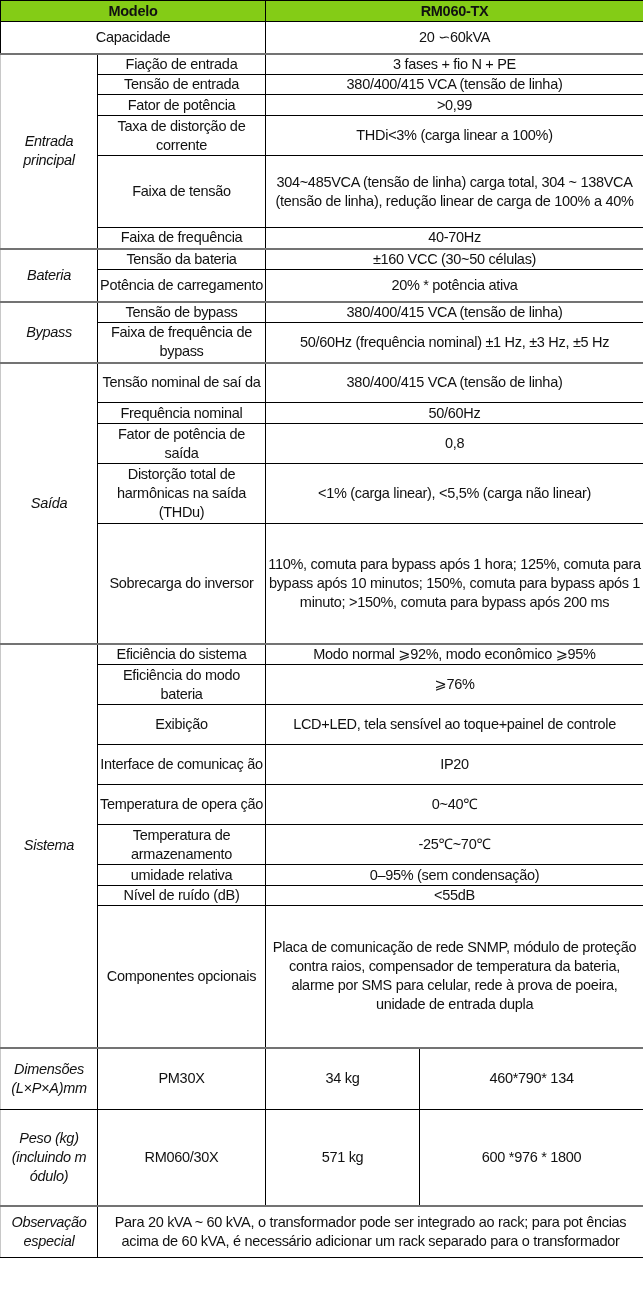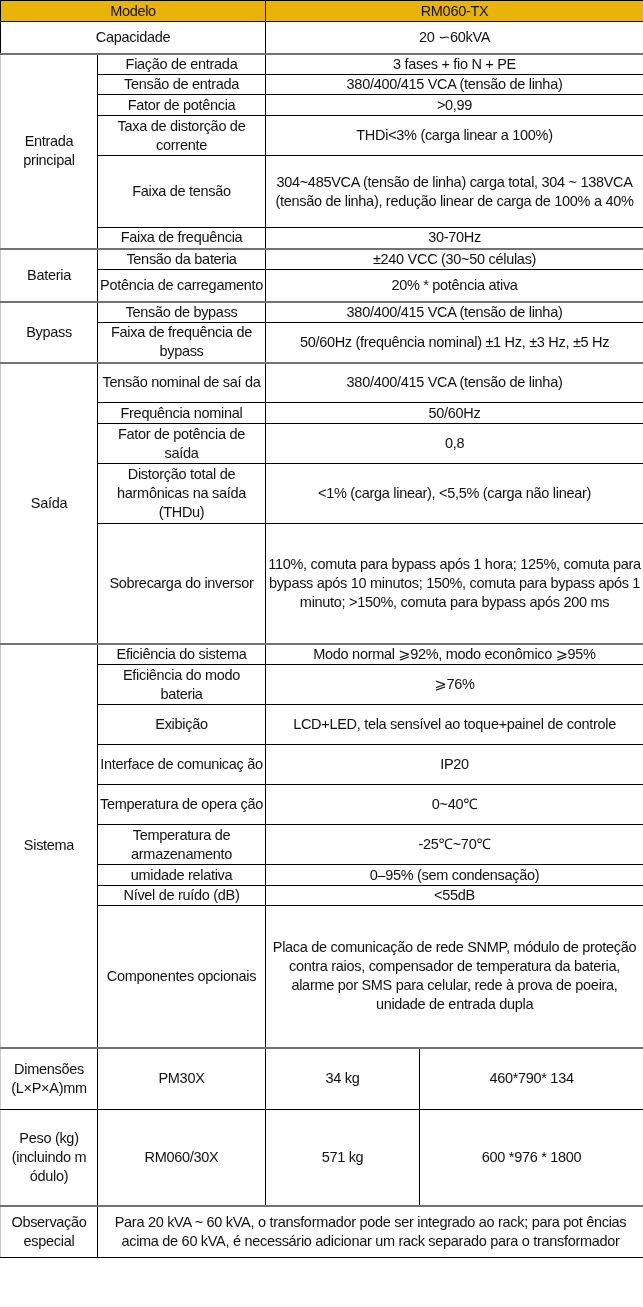--- a/index.html
+++ b/index.html
@@ -15,22 +15,22 @@
     letter-spacing: -0.3px;
   }
   table.spec td {
     border: 1px solid #000;
     text-align: center;
     vertical-align: middle;
     padding: 0 2px;
     overflow: hidden;
   }
   table.spec tr.thick td { border-top: 2px solid #737373; }
-  td.hdr { background: #eab308; font-weight: normal; }
-  td.grp { border-left: 1px solid #c8c8c8 !important; }
+  td.hdr { background: #84cc16; font-weight: bold; }
+  td.grp { border-left: 1px solid #c8c8c8 !important; font-style: italic; }
   td.wrapval { padding: 0 3px; }
 </style>
 </head>
 <body>
 
 <table class="spec">
   <colgroup>
     <col style="width:97px">
       <col style="width:168px">
       <col style="width:154px">
@@ -62,27 +62,27 @@
   <tr style="height:40px">
     <td>Taxa de distorção de corrente</td>
     <td colspan="2">THDi&lt;3% (carga linear a 100%)</td>
   </tr>
   <tr style="height:72px">
     <td>Faixa de tensão</td>
     <td colspan="2" class="wrapval">304~485VCA (tensão de linha) carga total, 304 ~ 138VCA (tensão de linha), redução linear de carga de 100% a 40%</td>
   </tr>
   <tr style="height:21px">
     <td>Faixa de frequência</td>
-    <td colspan="2">30-70Hz</td>
+    <td colspan="2">40-70Hz</td>
   </tr>
 
   <tr class="thick" style="height:21px">
     <td class="grp" rowspan="2">Bateria</td>
     <td>Tensão da bateria</td>
-    <td colspan="2">±240 VCC (30~50 células)</td>
+    <td colspan="2">±160 VCC (30~50 células)</td>
   </tr>
   <tr style="height:32px">
     <td>Potência de carregamento</td>
     <td colspan="2">20% * potência ativa</td>
   </tr>
 
   <tr class="thick" style="height:21px">
     <td class="grp" rowspan="2">Bypass</td>
     <td>Tensão de bypass</td>
     <td colspan="2">380/400/415 VCA (tensão de linha)</td>

